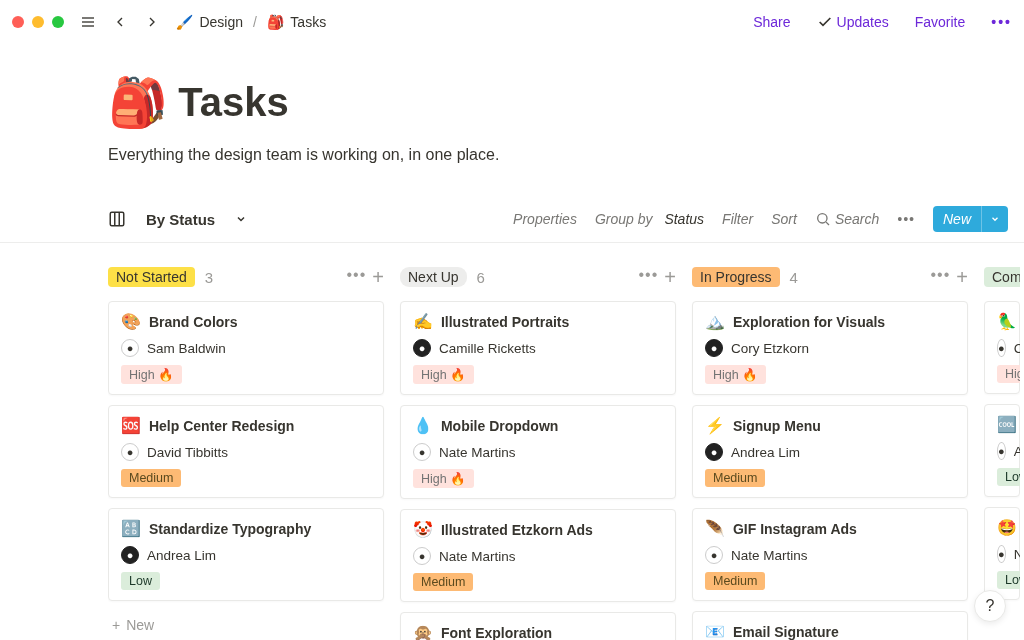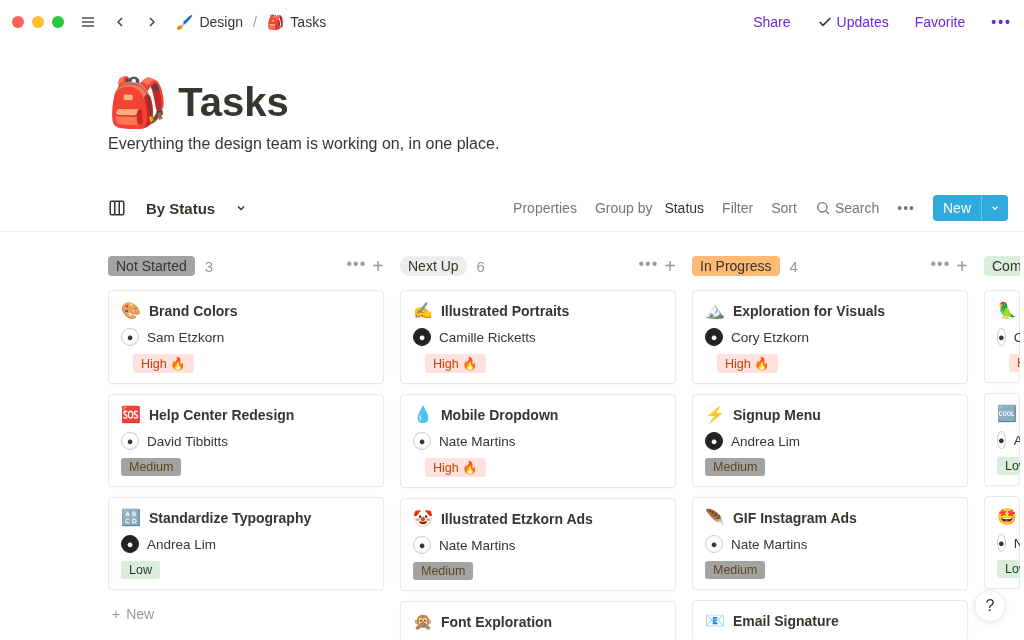--- a/index.html
+++ b/index.html
@@ -13,50 +13,50 @@
 .icon-btn { width: 24px; height: 24px; display: flex; align-items: center; justify-content: center; color: #37352f; cursor: pointer; border-radius:4px;}
 .icon-btn svg { width: 16px; height: 16px; stroke: currentColor; fill: none; stroke-width: 2;}
 .breadcrumb { display: flex; align-items: center; gap: 6px; font-size: 14px; }
 .breadcrumb .sep { color: #37352f; opacity:0.5; }
 .crumb { display:flex; align-items:center; gap:6px; cursor:pointer; padding:2px 4px; border-radius:4px;}
 .top-right { margin-left: auto; display: flex; align-items: center; gap: 26px; font-size: 14px; color: #6d28d9; }
 .top-right .item { display:flex; align-items:center; gap:4px; cursor:pointer;}
 .content { padding: 30px 0 0 108px; }
 .page-icon { font-size: 48px; display:inline-block; vertical-align: middle;}
 .page-title { font-size: 40px; font-weight: 700; display:inline-block; vertical-align: middle; margin-left:6px;}
-.page-subtitle { font-size: 16px; color: #37352f; margin-top: 4px; }
+.page-subtitle { font-size: 16px; color: #37352f; margin-top: 15px; }
 .toolbar { display: flex; align-items: center; margin-top: 42px; gap: 8px; padding-right:16px;}
 .view-picker { display:flex; align-items:center; gap:20px; font-weight:600; font-size:15px; cursor:pointer;}
-.toolbar-right { margin-left:auto; display:flex; gap:18px; font-size:14px; color:#787774;}
+.toolbar-right { margin-left:auto; display:flex; gap:18px; font-size:14px; color:#787774;font-style:italic;}
 .toolbar-right .tb-item { cursor:pointer; display:flex; align-items:center; gap:4px;}
 .toolbar-right .emph { color:#37352f;}
 .new-btn { background:#2eaadc; color:#fff; border-radius:4px; display:flex; align-items:center; }
 .new-btn .nlabel{ padding:5px 10px; font-size:14px; font-weight:500;}
 .new-btn .ndd { padding:5px 8px; border-left:1px solid rgba(255,255,255,0.3);}
 .divider { height:1px; background:#ededec; margin-top:10px; margin-left:-108px;}
 .board { display:flex; gap:16px; margin-top:18px; overflow:hidden;}
 .col { width:276px; flex:0 0 276px;}
 .col.partial { width:36px; flex:0 0 36px; overflow:hidden;}
 .col-header { display:flex; align-items:center; height:32px; margin-bottom:8px;}
 .status-tag { font-size:14px; padding:2px 8px; border-radius:4px; font-weight:400;}
 .status-count { color:#9b9a97; font-size:15px; margin-left:10px;}
 .col-header-actions { margin-left:auto; display:flex; gap:6px; color:#9b9a97;}
 .card { border:1px solid #e9e9e7; border-radius:4px; padding:10px 12px; margin-bottom:10px; background:#fff; box-shadow: 0 1px 2px rgba(15,15,15,0.03); cursor:pointer;}
 .card-title { font-size:14px; font-weight:600; display:flex; align-items:center; gap:8px;}
 .card-title .emoji { font-size:16px;}
 .card-assignee { display:flex; align-items:center; gap:8px; margin-top:8px; font-size:13.5px; color:#37352f;}
 .avatar { width:18px; height:18px; border-radius:50%; background:#fff; border:1px solid #ccc; display:flex; align-items:center; justify-content:center; font-size:11px;}
 .avatar.dark { background:#222; color:#fff; border-color:#222;}
 .priority { display:inline-block; font-size:12.5px; padding:2px 8px; border-radius:3px; margin-top:8px;}
-.priority.high { background:#ffe2dd; color:#c2410c;margin-left:12px;}
-.priority.medium { background:#a3a3a3; color:#5a4a1e;}
+.priority.high { background:#ffe2dd; color:#737373;}
+.priority.medium { background:#fdba74; color:#5a4a1e;}
 .priority.low { background:#dbeddb; color:#1c3829;}
 .add-card { color:#9b9a97; font-size:14px; display:flex; align-items:center; gap:6px; padding:6px 4px; cursor:pointer;}
 .help-fab { position:absolute; right:18px; bottom:18px; width:32px; height:32px; border-radius:50%; background:#fff; border:1px solid #e9e9e7; box-shadow:0 2px 6px rgba(0,0,0,0.08); display:flex; align-items:center; justify-content:center; font-size:16px; color:#37352f; cursor:pointer;}
-.status-notstarted{ background:#a3a3a3; color:#37352f;}
+.status-notstarted{ background:#fde047; color:#37352f;}
 .status-nextup{ background:#ededec; color:#37352f;border-radius:9px;}
 .status-inprogress{ background:#fdba74; color:#37352f;}
 .status-completed{ background:#dbeddb; color:#37352f;}
 </style>
 </head>
 <body>
 
 <div class="topbar">
   <div class="traffic">
     <div class="dot red"></div>
@@ -156,21 +156,21 @@
           <span class="col-header-actions">
             <span style="letter-spacing: 1px;">•••</span>
             <span style="font-size: 20px;">+</span>
           </span>
         </div>
         <div class="card"><div class="card-title">
             <span class="emoji">🎨</span>
             <span>Brand Colors</span>
           </div><div class="card-assignee">
             <span class="avatar">●</span>
-            <span>Sam Etzkorn</span>
+            <span>Sam Baldwin</span>
           </div><span class="priority high">High 🔥</span></div>
         <div class="card"><div class="card-title">
             <span class="emoji">🆘</span>
             <span>Help Center Redesign</span>
           </div><div class="card-assignee">
             <span class="avatar">●</span>
             <span>David Tibbitts</span>
           </div><span class="priority medium">Medium</span></div>
         <div class="card"><div class="card-title">
             <span class="emoji">🔠</span>

